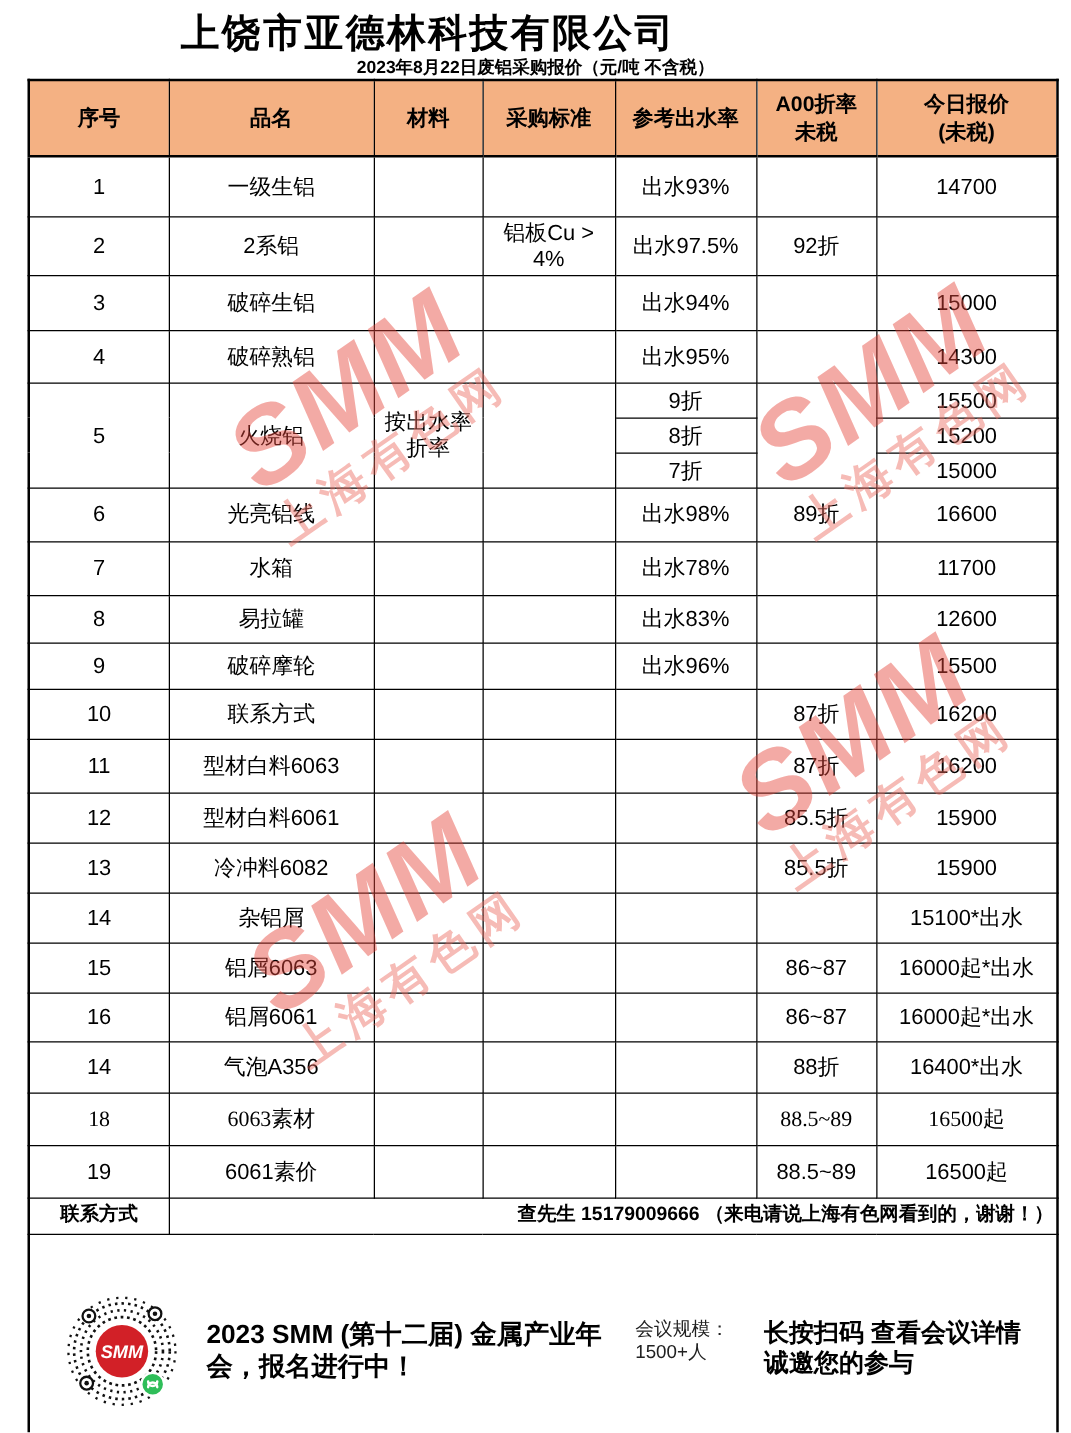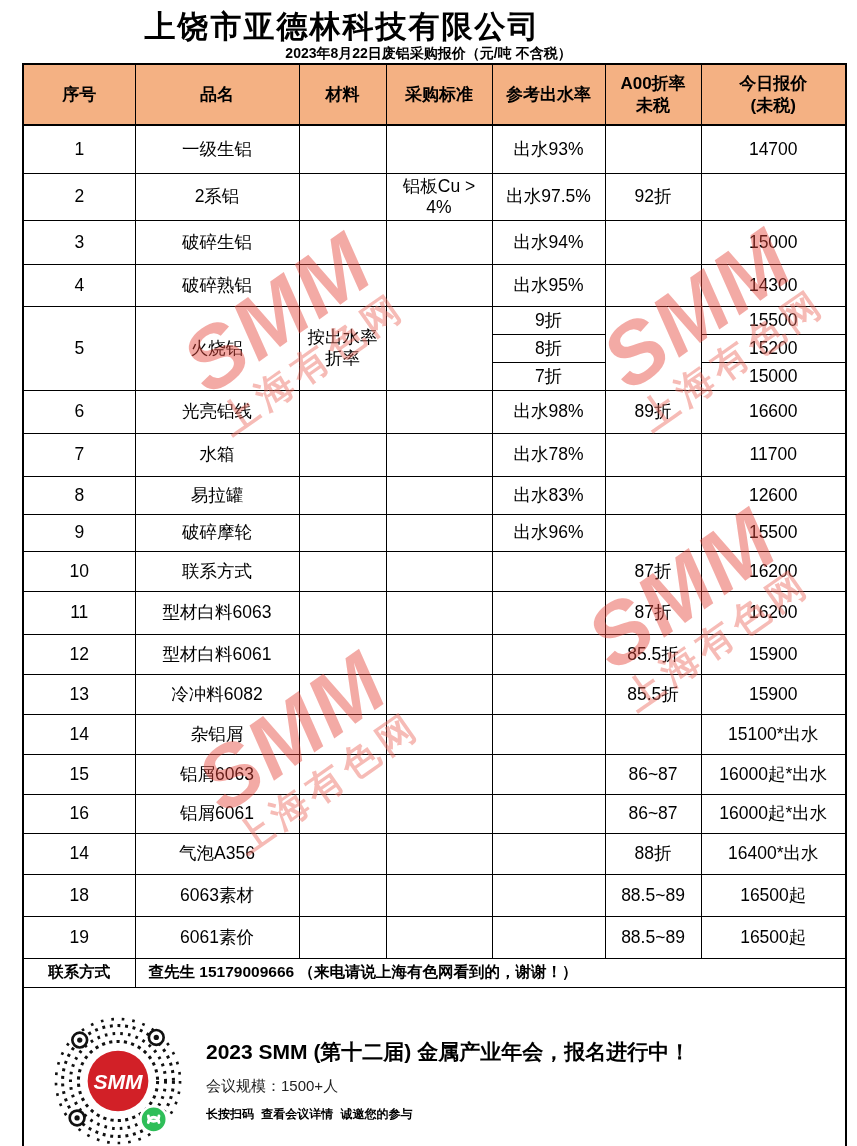--- a/index.html
+++ b/index.html
@@ -12,28 +12,28 @@
     font-size:14px;font-weight:600;color:#000;}
 
   table.price{position:absolute;top:63px;left:22px;width:823px;border-collapse:collapse;
     table-layout:fixed;border:2.5px solid #000;}
   table.price th, table.price td{border:1.6px solid #000;text-align:center;vertical-align:middle;
     white-space:pre-line;color:#000;padding:0 2px;overflow:hidden;}
   table.price th{background:#F4B183;font-weight:bold;font-size:17px;line-height:1.25;
     height:59px;border-bottom:2.2px solid #000;}
   table.price td{font-size:17.5px;line-height:1.2;}
   tr.contact-row td{height:28px;font-weight:bold;font-size:15.5px;margin-left:44px;}
-  tr.contact-row td.contact-value{text-align:left;padding-left:13px;}
+  tr.contact-row td.contact-value{text-align:right;padding-left:24px;}
   tr.footer-row td{height:150px;padding:0;}
 
   .footer-flex{display:flex;align-items:center;padding:6px 8px 6px 28px;gap:22px;}
-  .footer-text{display:flex;flex-direction:column;align-items:flex-start;gap:13px;text-align:left;}
+  .footer-text{display:flex;flex-direction:row;align-items:flex-start;gap:13px;text-align:left;}
   .f-title{font-size:21px;font-weight:bold;color:#000;}
   .f-scale{font-size:15px;color:#222;}
-  .f-cta{font-size:12px;font-weight:bold;color:#000;font-family:Liberation Mono, monospace;}
+  .f-cta{font-size:20px;font-weight:bold;color:#000;}
 
   .wm{position:absolute;width:340px;height:170px;display:flex;flex-direction:column;
     align-items:center;justify-content:center;transform:rotate(-35deg);
     pointer-events:none;z-index:6;opacity:.45;line-height:.95;}
   .wm .wm1{font-size:86px;font-weight:bold;font-style:italic;color:#e6453a;letter-spacing:2px;}
   .wm .wm2{font-size:37px;font-weight:bold;color:#ec6a5e;letter-spacing:6px;margin-top:4px;}
 </style>
 </head>
 <body>
 
@@ -222,21 +222,21 @@
         </tr>
         <tr style="height: 41px;">
           <td>14</td>
           <td>气泡A356</td>
           <td></td>
           <td></td>
           <td></td>
           <td>88折</td>
           <td>16400*出水</td>
         </tr>
-        <tr style="height: 42px;">
+        <tr style="height: 42px; font-family: Liberation Serif, serif;">
           <td>18</td>
           <td>6063素材</td>
           <td></td>
           <td></td>
           <td></td>
           <td>88.5~89</td>
           <td>16500起</td>
         </tr>
         <tr style="height: 42px;">
           <td>19</td>

